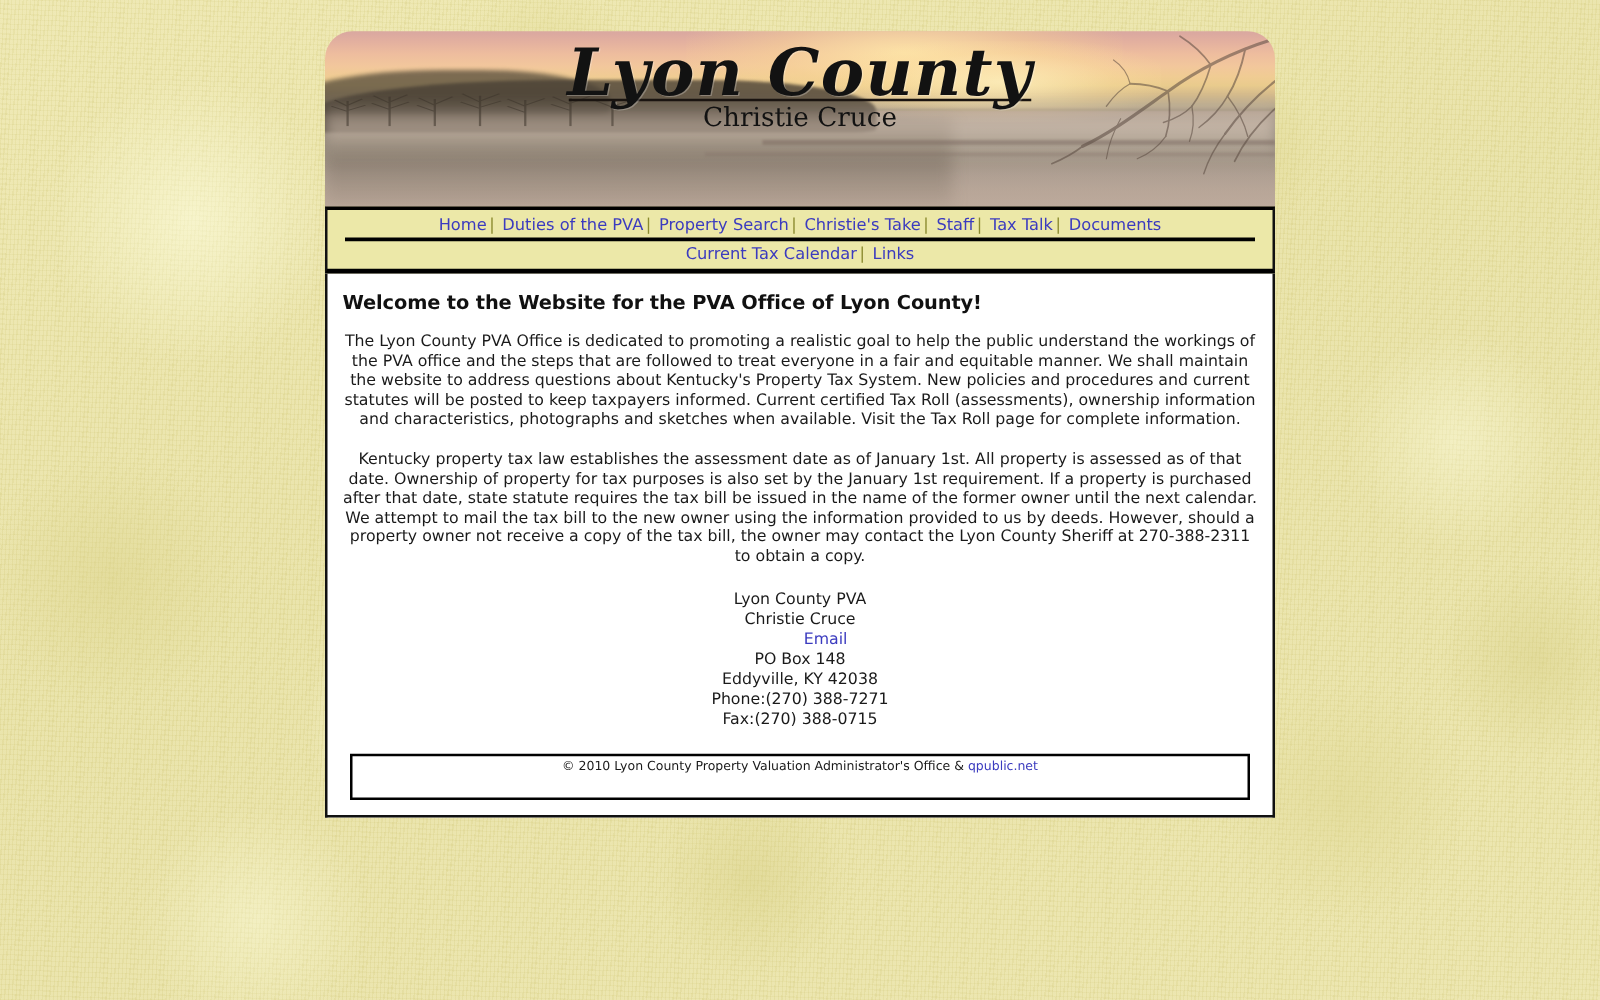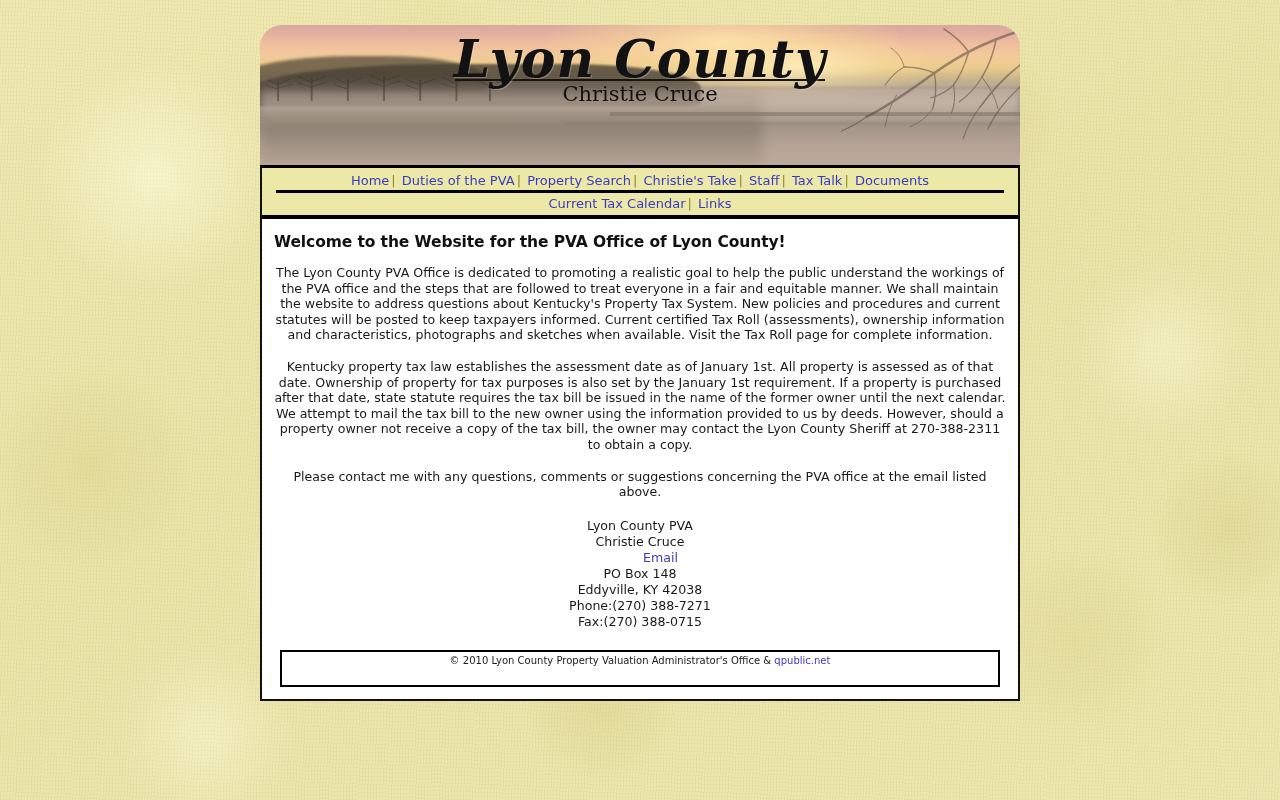--- a/index.html
+++ b/index.html
@@ -365,21 +365,20 @@
       <a class="nav-link" href="#">Current Tax Calendar</a><span class="nav-sep">|</span>
       <a class="nav-link" href="#">Links</a>
     </div>
   </div>
 
   <div class="content">
     <h1 class="page-title">Welcome to the Website for the PVA Office of Lyon County!</h1>
 
     <p class="para">The Lyon County PVA Office is dedicated to promoting a realistic goal to help the public understand the workings of the PVA office and the steps that are followed to treat everyone in a fair and equitable manner. We shall maintain the website to address questions about Kentucky's Property Tax System. New policies and procedures and current statutes will be posted to keep taxpayers informed. Current certified Tax Roll (assessments), ownership information and characteristics, photographs and sketches when available. Visit the Tax Roll page for complete information.</p>
     <p class="para">Kentucky property tax law establishes the assessment date as of January 1st. All property is assessed as of that date. Ownership of property for tax purposes is also set by the January 1st requirement. If a property is purchased after that date, state statute requires the tax bill be issued in the name of the former owner until the next calendar. We attempt to mail the tax bill to the new owner using the information provided to us by deeds. However, should a property owner not receive a copy of the tax bill, the owner may contact the Lyon County Sheriff at 270-388-2311 to obtain a copy.</p>
-    <p class="para">Please contact me with any questions, comments or suggestions concerning the PVA office at the email listed above.</p>
 
     <div class="contact">
       <div><b>Lyon County PVA</b></div>
       <div><b>Christie Cruce</b></div>
       <div><a class="contact-link" href="#">Email</a></div>
       <div>PO Box 148</div>
       <div>Eddyville, KY 42038</div>
       <div>Phone:(270) 388-7271</div>
       <div>Fax:(270) 388-0715</div>
     </div>

